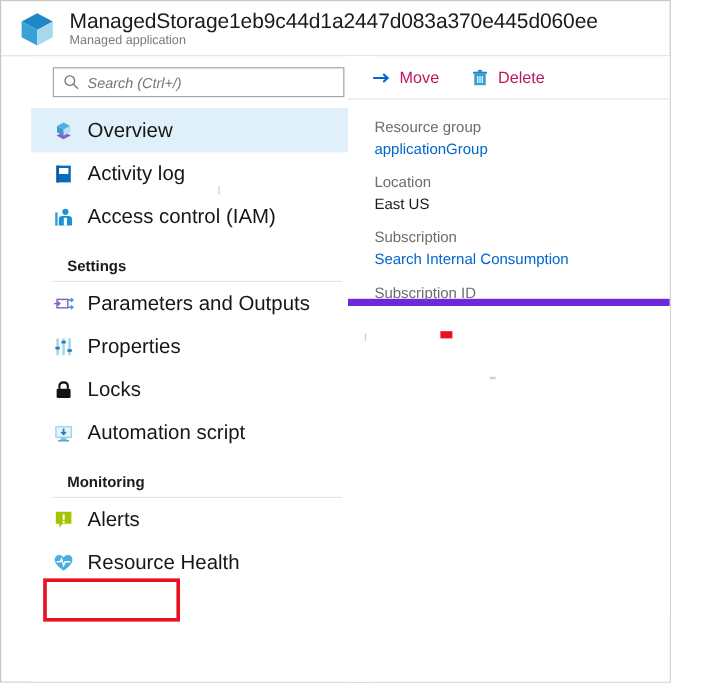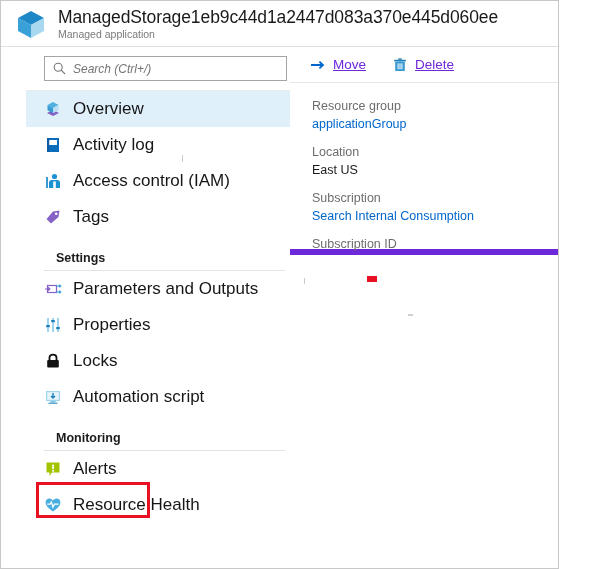--- a/index.html
+++ b/index.html
@@ -170,21 +170,21 @@
     align-items: center;
     padding-left: 20px;
   }
   .tool-btn {
     display: flex;
     align-items: center;
     cursor: pointer;
     margin-right: 26px;
   }
   .tool-icon { width: 16px; height: 16px; flex: 0 0 auto; margin-right: 7px; display: block; }
-  .tool-label { font-size: 13.5px; color: #6d28d9; line-height: 16px; text-decoration: underline; }
+  .tool-label { font-size: 13.5px; color: #be185d; line-height: 16px; }
 
   .props {
     padding: 14px 0 0 22px;
     height: 172px;
     box-sizing: border-box;
     border-bottom: 6px solid #6d28d9;
   }
   .prop { margin-bottom: 10px; }
   .prop-label {
     font-size: 12.5px;
@@ -254,27 +254,20 @@
     <div class="nav-item">
       <svg class="nav-icon" viewBox="0 0 18 18">
         <circle cx="10.5" cy="4.5" r="2.6" fill="#1b93d3"></circle>
         <path d="M5 16 L5 10.5 Q5 8 8 8 L13 8 Q16 8 16 10.5 L16 16 Z" fill="#1b93d3"></path>
         <rect x="2" y="5" width="2" height="11" fill="#3a9bd4"></rect>
         <rect x="9.2" y="9.5" width="2.6" height="6.5" fill="#ffffff"></rect>
       </svg>
       <span class="nav-label">Access control (IAM)</span>
     </div>
 
-    <div class="nav-item">
-      <svg class="nav-icon" viewBox="0 0 18 18">
-        <path d="M15.5 2.5 L9 3.5 L2.5 11 L7 15.5 L14.5 9 Z" fill="#8661c5"></path>
-        <circle cx="12.2" cy="5.8" r="1.3" fill="#ffffff"></circle>
-      </svg>
-      <span class="nav-label">Tags</span>
-    </div>
 
     <div class="section-head">Settings</div>
     <div class="section-rule"></div>
 
     <div class="nav-item">
       <svg class="nav-icon" viewBox="0 0 18 18">
         <rect x="3.5" y="5.5" width="9" height="7" fill="none" stroke="#8661c5" stroke-width="1.2"></rect>
         <path d="M1 9 L5 9 M4 7.3 L5.8 9 L4 10.7" stroke="#8661c5" stroke-width="1.2" fill="none"></path>
         <path d="M12 6 L16.5 6 M15 4.6 L16.8 6 L15 7.4" stroke="#3a9bd4" stroke-width="1.2" fill="none"></path>
         <path d="M12 12 L16.5 12 M15 10.6 L16.8 12 L15 13.4" stroke="#3a9bd4" stroke-width="1.2" fill="none"></path>

